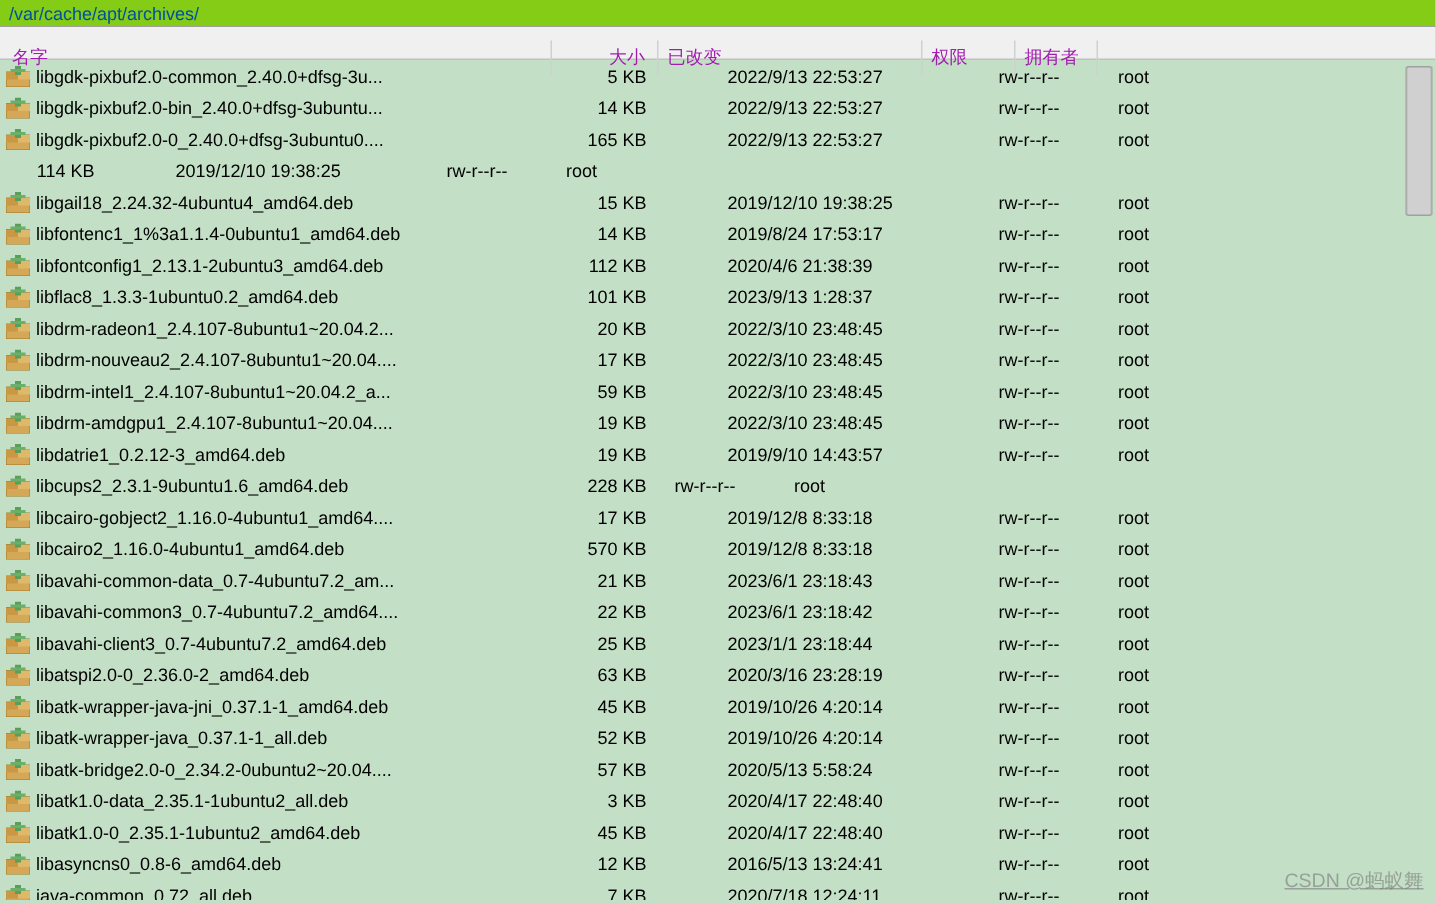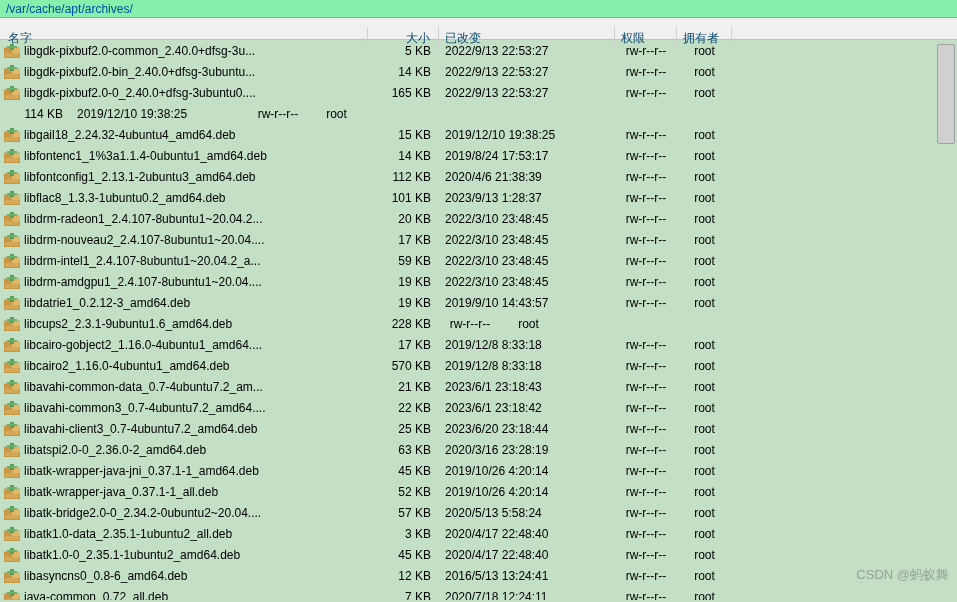--- a/index.html
+++ b/index.html
@@ -6,38 +6,38 @@
 body {
   font-family: "Microsoft YaHei", Arial, sans-serif;
   font-size: 12px;
   background: #c3dfc5;
   width: 957px;
   height: 602px;
   overflow: hidden;
   position: relative;
 }
 .path-bar {
-  background: #86efac;
+  background: #84cc16;
   border-bottom: 1px solid #a0a0a0;
   padding: 2px 6px;
   height: 18px;
   color: #0050a0;
   font-size: 12px;
 }
 .header-row {
   display: flex;
   background: #f0f0f0;
   border-bottom: 1px solid #c0c0c0;
   height: 22px;
   align-items: center;
 }
 .header-cell {
   padding: 3px 6px;
   border-right: 1px solid #d0d0d0;
-  color: #0c4a6e;
+  color: #a21caf;
   margin-top: 20px;
 }
 .col-name { width: 368px; text-align: left; padding-left: 8px; }
 .col-size { width: 71px; text-align: right; padding-right: 8px; }
 .col-changed { width: 176px; text-align: left; }
 .col-perm { width: 62px; text-align: left; }
 .col-owner { width: 55px; text-align: left; }
 .file-list {
   overflow-y: auto;
   height: 560px;
@@ -53,40 +53,41 @@
   width: 368px;
   display: flex;
   align-items: center;
   gap: 4px;
   white-space: nowrap;
   overflow: hidden;
   text-overflow: ellipsis;
   padding-left: 4px;
 }
 .cell.size { width: 71px; text-align: right; padding-right: 8px; }
-.cell.changed { width: 176px; text-align: left; }
+.cell.changed { width: 176px; text-align: left; margin-left: 40px; }
 .cell.perm { width: 62px; text-align: center; }
-.cell.owner { width: 55px; text-align: center; }
+.cell.owner { width: 55px; text-align: right; }
 .file-icon {
   width: 16px;
   height: 14px;
   flex-shrink: 0;
 }
 .filename-text {
   overflow: hidden;
   text-overflow: ellipsis;
   white-space: nowrap;
 }
 .watermark {
   position: absolute;
   right: 8px;
-  bottom: 18px;
+  bottom: 6px;
   color: rgba(120,120,120,0.6);
   font-size: 13px;
   pointer-events: none;
+  text-decoration: underline;
 }
 .scroll-thumb {
   position: absolute;
   right: 2px;
   top: 44px;
   width: 18px;
   height: 100px;
   background: #d0d0d0;
   border: 1px solid #a0a0a0;
   border-radius: 2px;
@@ -388,21 +389,21 @@
         <svg class="file-icon" viewBox="0 0 16 14">
 <rect x="0" y="4" width="16" height="10" fill="#d4a857" stroke="#8b6914" stroke-width="0.5"></rect>
 <rect x="0" y="4" width="8" height="5" fill="#c89845"></rect>
 <rect x="8" y="4" width="8" height="5" fill="#e0b86a"></rect>
 <rect x="6" y="0" width="4" height="6" fill="#5a9e5a"></rect>
 <rect x="3" y="2" width="10" height="2" fill="#6ab06a"></rect>
 </svg>
         <span class="filename-text">libavahi-client3_0.7-4ubuntu7.2_amd64.deb</span>
       </div>
       <div class="cell size">25 KB</div>
-      <div class="cell changed">2023/6/20 23:18:44</div>
+      <div class="cell changed">2023/1/1 23:18:44</div>
       <div class="cell perm">rw-r--r--</div>
       <div class="cell owner">root</div>
     </div>
     <div class="file-row">
       <div class="cell name">
         <svg class="file-icon" viewBox="0 0 16 14">
 <rect x="0" y="4" width="16" height="10" fill="#d4a857" stroke="#8b6914" stroke-width="0.5"></rect>
 <rect x="0" y="4" width="8" height="5" fill="#c89845"></rect>
 <rect x="8" y="4" width="8" height="5" fill="#e0b86a"></rect>
 <rect x="6" y="0" width="4" height="6" fill="#5a9e5a"></rect>

